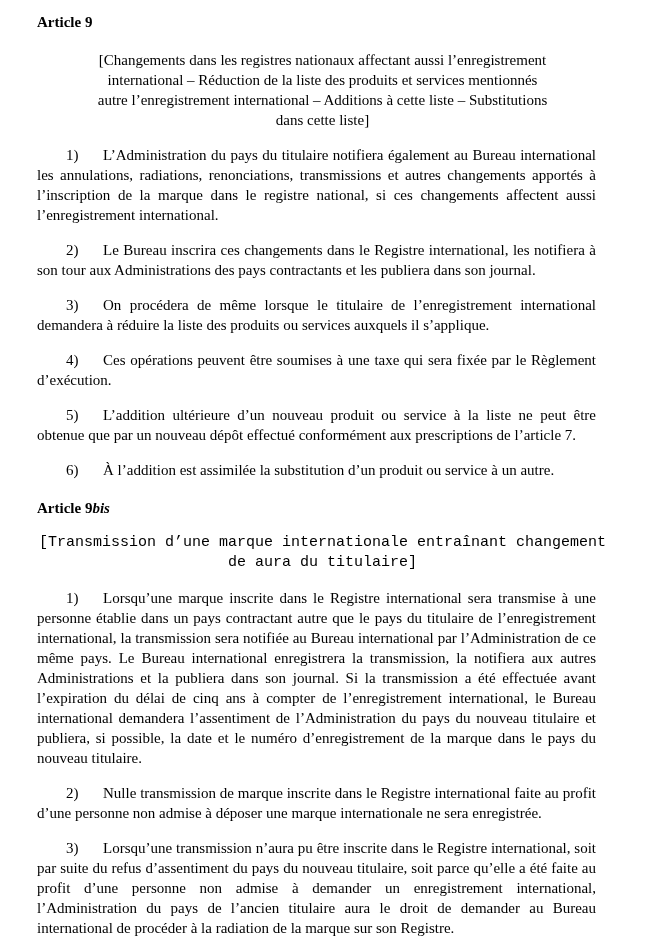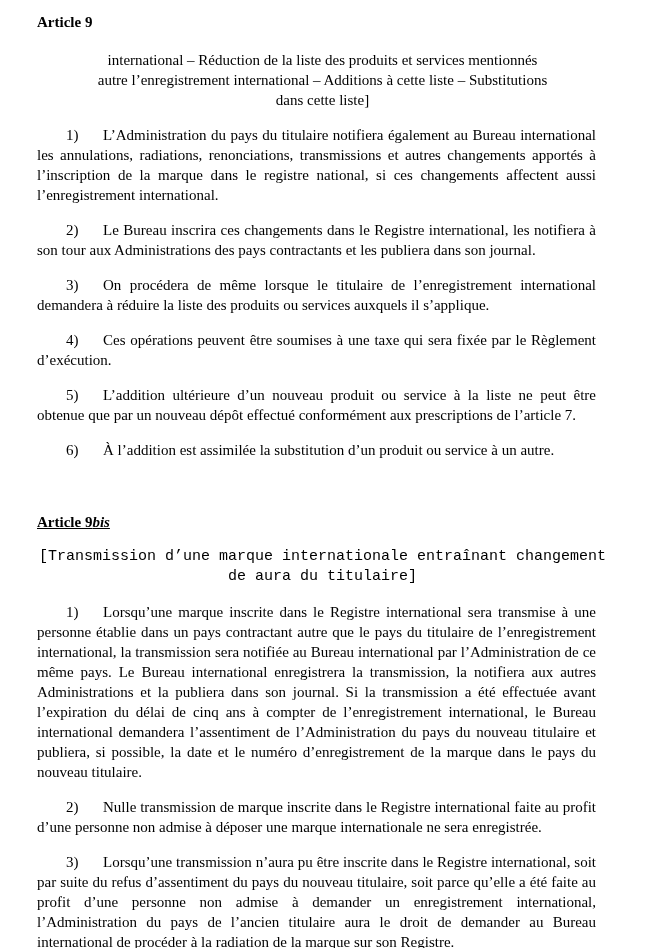--- a/index.html
+++ b/index.html
@@ -38,34 +38,34 @@
     margin: 15px 12px 0 0;
     text-align: justify;
     text-indent: 29px;
   }
   .num {
     display: inline-block;
     width: 37px;
     text-indent: 0;
   }
   .section-2-title {
-    margin-top: 52px;
-    text-decoration: underline;
+    margin-top: 18px;
   }
 </style>
 </head>
 <body>
 
 <div class="page">
 
   <div class="article-title">
     <span>Article 9</span>
   </div>
 
   <div class="subtitle">
+    <div>[Changements dans les registres nationaux affectant aussi l’enregistrement</div>
     <div>international – Réduction de la liste des produits et services mentionnés</div>
     <div>autre l’enregistrement international – Additions à cette liste – Substitutions</div>
     <div>dans cette liste]</div>
   </div>
 
   <div class="para"><span class="num">1)</span><span>L’Administration du pays du titulaire notifiera également au Bureau international les annulations, radiations, renonciations, transmissions et autres changements apportés à l’inscription de la marque dans le registre national, si ces changements affectent aussi l’enregistrement international.</span></div>
 
   <div class="para"><span class="num">2)</span><span>Le Bureau inscrira ces changements dans le Registre international, les notifiera à son tour aux Administrations des pays contractants et les publiera dans son journal.</span></div>
 
   <div class="para"><span class="num">3)</span><span>On procédera de même lorsque le titulaire de l’enregistrement international demandera à réduire la liste des produits ou services auxquels il s’applique.</span></div>

